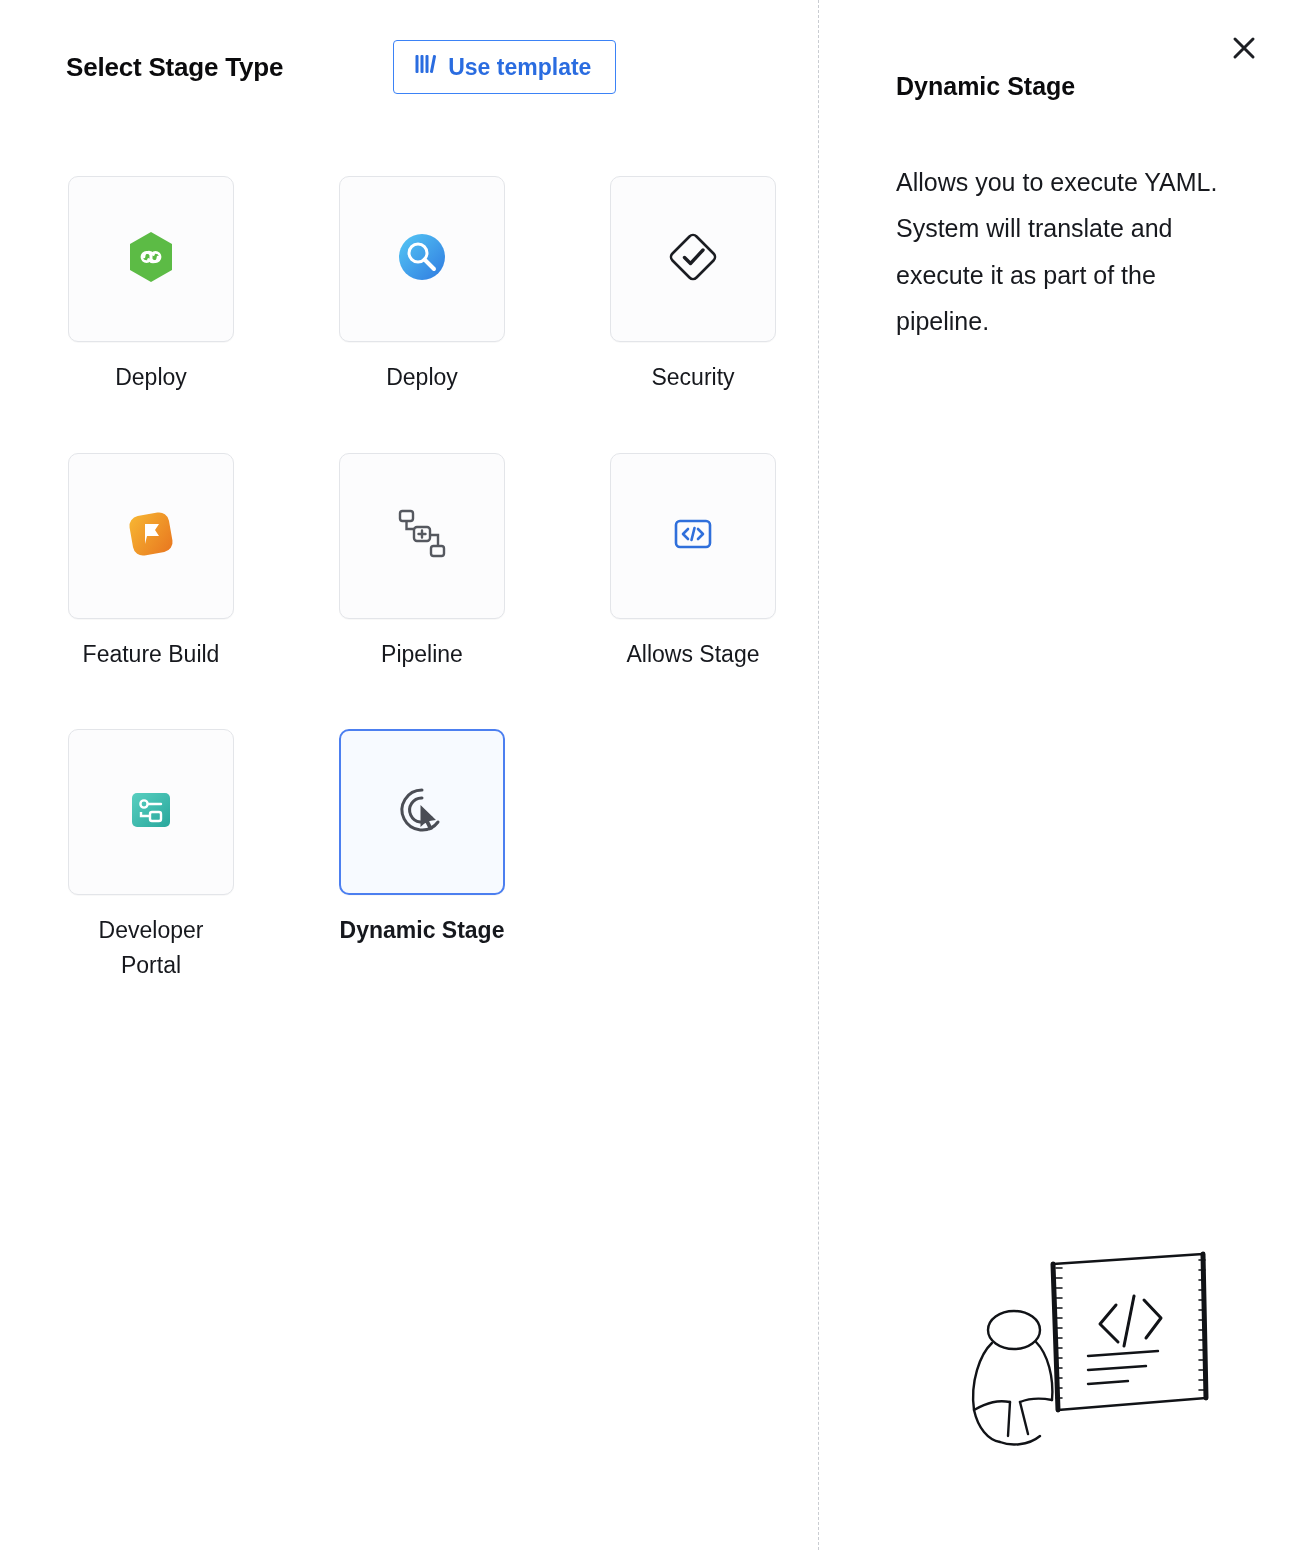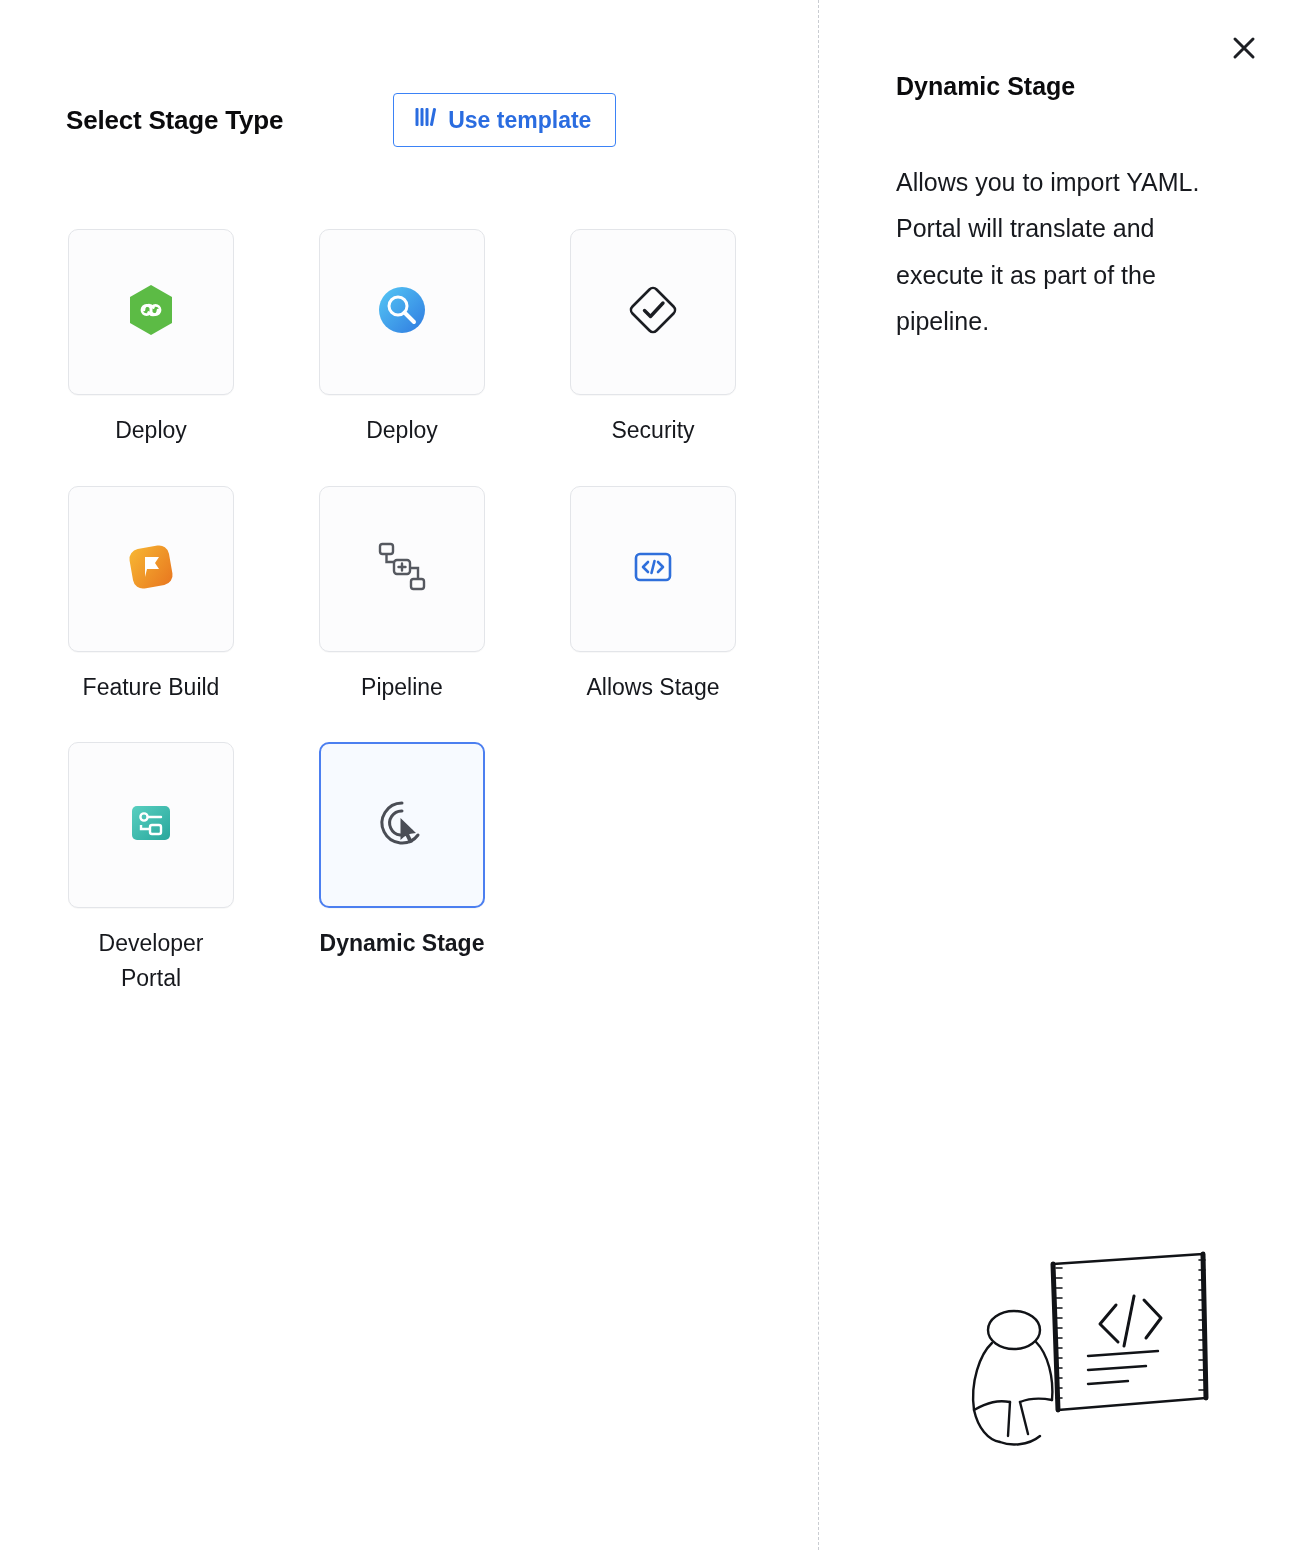--- a/index.html
+++ b/index.html
@@ -29,21 +29,21 @@
     left: 818px;
     top: 0;
     bottom: 0;
     width: 0;
     border-left: 1px dashed #c9ccd1;
   }
   .header-row {
     display: flex;
     align-items: center;
     gap: 110px;
-    padding: 93px 0 0 66px;
+    padding: 40px 0 0 66px;
   }
   .panel-title {
     font-size: 26px;
     font-weight: bold;
     letter-spacing: -0.2px;
     color: #0b0b0d;
     white-space: nowrap;
   }
   .tmpl-btn {
     display: inline-flex;
@@ -68,20 +68,21 @@
   }
 
   
   .grid {
     margin-top: 82px;
     padding-left: 68px;
     display: grid;
     grid-template-columns: 251px 251px 251px;
     grid-auto-rows: auto;
     row-gap: 0;
+    gap: 20px;
   }
   .cell {
     width: 251px;
     margin-bottom: 38px;
   }
   .tile {
     width: 166px;
     height: 166px;
     border: 1px solid #e3e5e9;
     border-radius: 10px;
@@ -308,21 +309,21 @@
 
     <div class="close-btn">
       <span>
         <svg width="30" height="30" viewBox="0 0 30 30" xmlns="http://www.w3.org/2000/svg">
           <path d="M6 6 L24 24 M24 6 L6 24" stroke="#1d1f24" stroke-width="3" stroke-linecap="round"></path>
         </svg>
       </span>
     </div>
 
     <div class="detail-title">Dynamic Stage</div>
-    <div class="detail-desc">Allows you to import YAML. Portal will translate and execute it as part of the pipeline.</div>
+    <div class="detail-desc">Allows you to execute YAML. System will translate and execute it as part of the pipeline.</div>
 
     <div class="illus">
       <svg width="300" height="210" viewBox="0 0 300 210" xmlns="http://www.w3.org/2000/svg">
         <g fill="none" stroke="#111317" stroke-width="2.4" stroke-linecap="round" stroke-linejoin="round">
           <path d="M95 14 L245 4 L248 148 L100 160 Z"></path>
           <path d="M95 14 L100 160" stroke-width="5"></path>
           <path d="M245 4 L248 148" stroke-width="5"></path>
           <path d="M98 18 L104 18 M98 28 L104 28 M98 38 L104 38 M98 48 L104 48 M98 58 L104 58 M98 68 L104 68 M98 78 L104 78 M98 88 L104 88 M98 98 L104 98 M98 108 L104 108 M98 118 L104 118 M98 128 L104 128 M98 138 L104 138 M98 148 L104 148" stroke-width="1.6"></path>
           <path d="M241 10 L247 10 M241 20 L247 20 M241 30 L247 30 M241 40 L247 40 M241 50 L247 50 M241 60 L247 60 M241 70 L247 70 M241 80 L247 80 M241 90 L247 90 M241 100 L247 100 M241 110 L247 110 M241 120 L247 120 M241 130 L247 130 M241 140 L247 140" stroke-width="1.6"></path>
           <path d="M158 55 L142 74 L160 92" stroke-width="3"></path>

